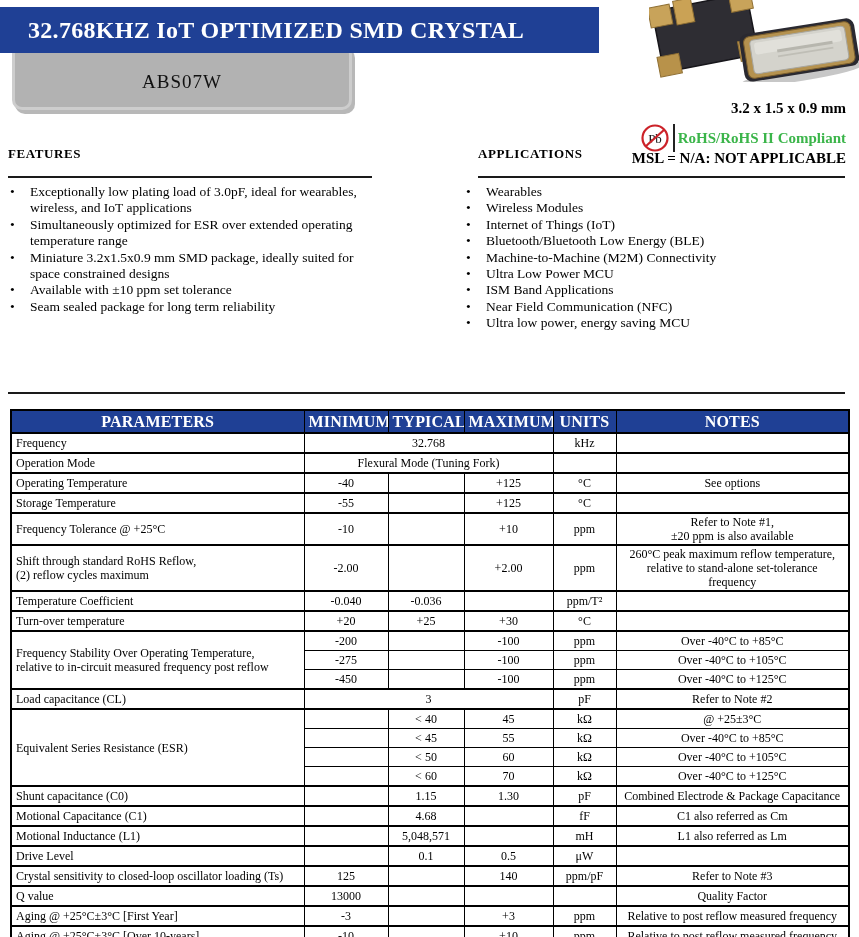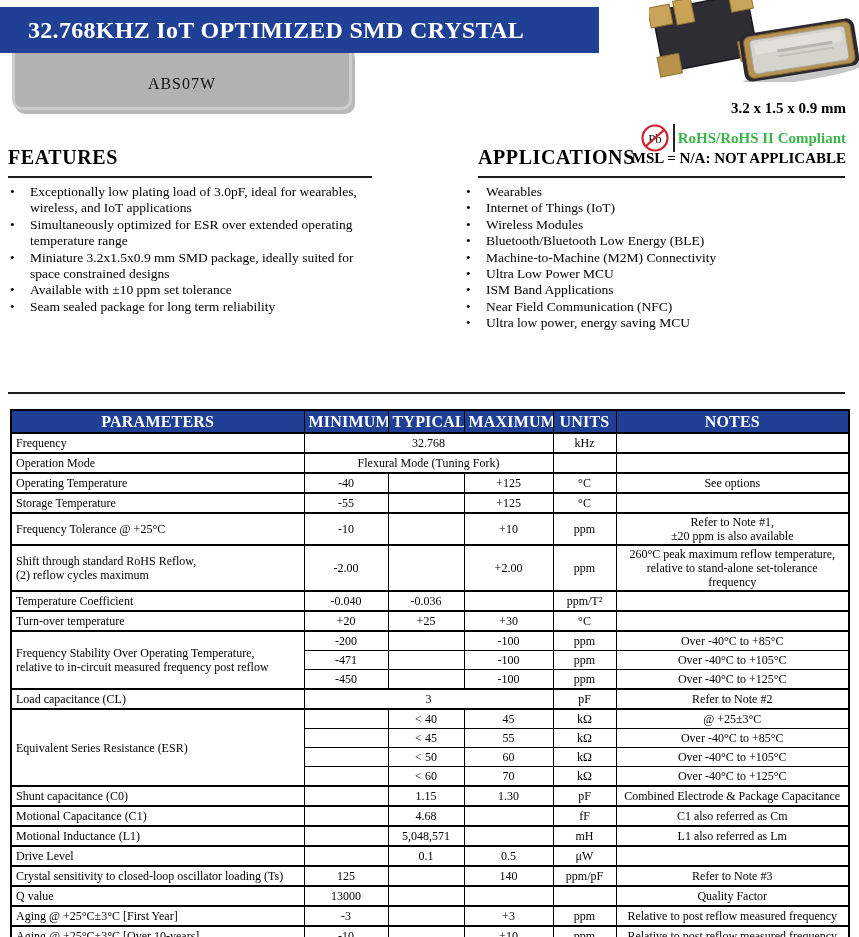--- a/index.html
+++ b/index.html
@@ -8,34 +8,34 @@
 
   
   .banner{position:absolute;left:0;top:7px;width:599px;height:46px;background:#1f4095;
     display:flex;align-items:center;z-index:3;}
   .banner-title{color:#fff;font-weight:bold;font-size:24px;padding-left:28px;letter-spacing:0.3px;white-space:nowrap;}
 
   
   .part-box{position:absolute;left:12px;top:44px;width:334px;height:60px;background:#b2b2b2;
     border:3px solid #cdcdcd;border-radius:10px;box-shadow:3px 4px 0 rgba(125,125,125,.55);
     z-index:1;display:flex;align-items:flex-end;justify-content:center;}
-  .part-number{font-size:16px;color:#111;padding-bottom:14px;letter-spacing:1px;}
+  .part-number{font-size:19px;color:#111;padding-bottom:14px;letter-spacing:1px;}
 
   
   .crystal-photo{position:absolute;left:649px;top:0;width:210px;height:82px;z-index:2;}
 
   
   .dims{position:absolute;right:13px;top:100px;font-size:15px;font-weight:bold;white-space:nowrap;}
   .compliance-row{position:absolute;right:13px;top:123px;display:flex;align-items:center;gap:3px;}
   .pb-divider{width:2px;height:28px;background:#222;}
   .rohs-text{color:#3bb54a;font-size:15px;font-weight:bold;white-space:nowrap;}
   .msl{position:absolute;right:13px;top:150px;font-size:15px;font-weight:bold;white-space:nowrap;}
 
   
-  .section-title{position:absolute;font-size:20px;font-weight:bold;letter-spacing:0.6px;}
+  .section-title{position:absolute;font-size:13px;font-weight:bold;letter-spacing:0.6px;}
   .rule{position:absolute;height:2px;background:#1a1a1a;}
 
   
   .bullet-list{position:absolute;font-size:13.5px;line-height:16.4px;}
   .bullet-item{position:relative;padding-left:22px;}
   .bullet-item::before{content:"\2022";position:absolute;left:2px;}
 
   
   .spec-table-wrap{position:absolute;left:10px;top:409px;width:838px;}
   table.spec{border-collapse:collapse;table-layout:fixed;width:838px;font-size:12px;}
@@ -106,22 +106,22 @@
       <div class="bullet-item">Simultaneously optimized for ESR over extended operating temperature range</div>
       <div class="bullet-item">Miniature 3.2x1.5x0.9 mm SMD package, ideally suited for space constrained designs</div>
       <div class="bullet-item">Available with ±10 ppm set tolerance</div>
       <div class="bullet-item">Seam sealed package for long term reliability</div>
     </div>
 
   <div class="section-title" style="left:478px;top:146px;">APPLICATIONS</div>
   <div class="rule" style="left:478px;top:176px;width:367px;"></div>
   <div class="bullet-list" style="left:464px;top:184px;width:380px;" id="applications-list">
       <div class="bullet-item">Wearables</div>
+      <div class="bullet-item">Wireless Modules</div>
       <div class="bullet-item">Internet of Things (IoT)</div>
-      <div class="bullet-item">Wireless Modules</div>
       <div class="bullet-item">Bluetooth/Bluetooth Low Energy (BLE)</div>
       <div class="bullet-item">Machine-to-Machine (M2M) Connectivity</div>
       <div class="bullet-item">Ultra Low Power MCU</div>
       <div class="bullet-item">ISM Band Applications</div>
       <div class="bullet-item">Near Field Communication (NFC)</div>
       <div class="bullet-item">Ultra low power, energy saving MCU</div>
     </div>
 
   <div class="rule" style="left:8px;top:392px;width:837px;"></div>
 
@@ -213,21 +213,21 @@
           <tr class="group">
             <td rowspan="3" class="param">Frequency Stability Over Operating Temperature,
 relative to in-circuit measured frequency post reflow</td>
             <td>-200</td>
             <td></td>
             <td>-100</td>
             <td>ppm</td>
             <td>Over -40°C to +85°C</td>
           </tr>
           <tr>
-            <td>-471</td>
+            <td>-275</td>
             <td></td>
             <td>-100</td>
             <td>ppm</td>
             <td>Over -40°C to +105°C</td>
           </tr>
           <tr>
             <td>-450</td>
             <td></td>
             <td>-100</td>
             <td>ppm</td>

